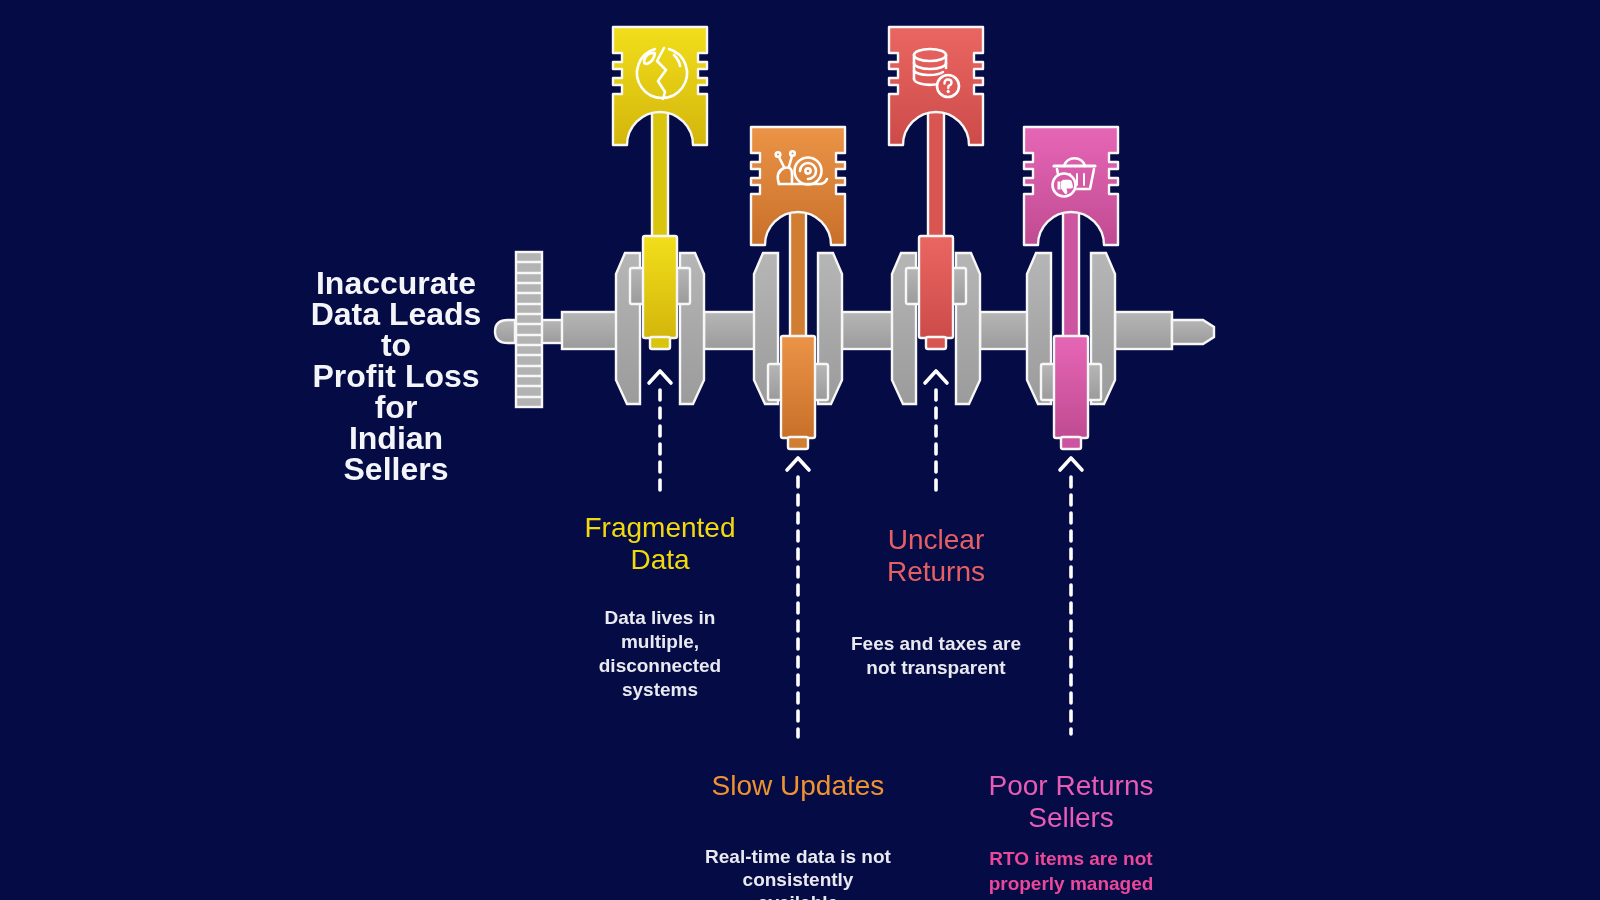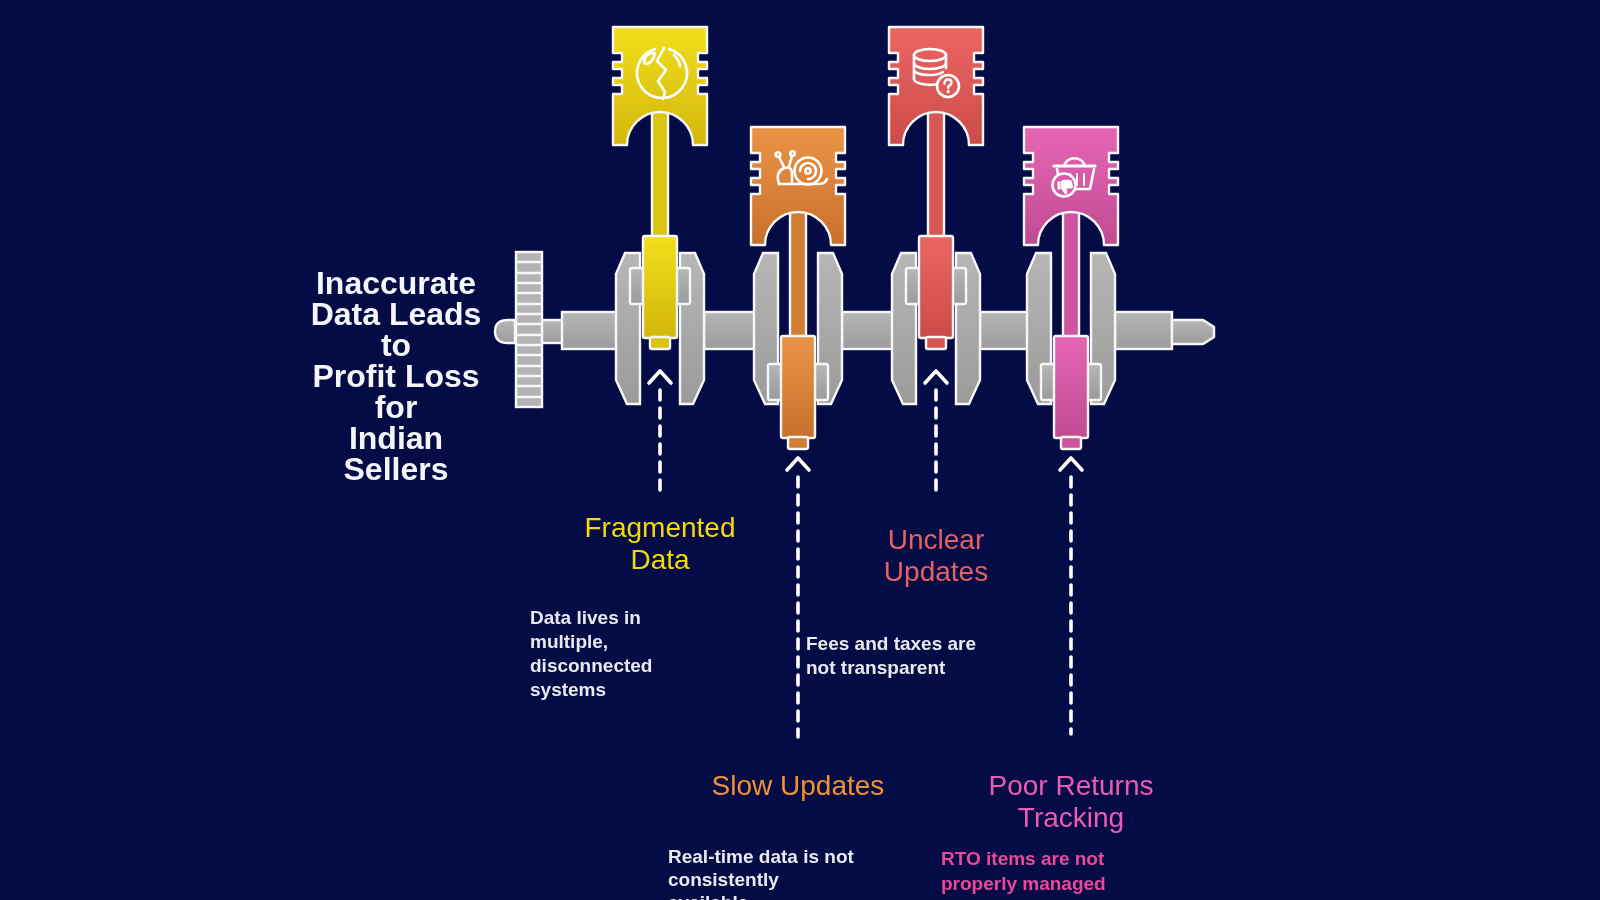--- a/index.html
+++ b/index.html
@@ -11,21 +11,21 @@
     font-family:"Liberation Sans", sans-serif;
   }
   .diagram{position:absolute;left:0;top:0;width:1600px;height:900px;}
   .headline{
     position:absolute;left:300px;top:268px;width:192px;
     font-size:32px;line-height:31px;font-weight:700;
     text-align:center;white-space:pre-line;color:#f4f5f9;
   }
   .issue-label{position:absolute;width:260px;text-align:center;white-space:pre-line;}
   .issue-title{font-size:28px;line-height:32px;font-weight:500;}
-  .issue-desc{position:absolute;width:260px;white-space:pre-line;
+  .issue-desc{position:absolute;width:260px;text-align:center;white-space:pre-line;
     font-size:19px;line-height:24px;font-weight:700;color:#e9e9f0;}
   .t1{left:530px;top:512px;text-align:center;} .d1{left:530px;top:606px;}
   .t2{left:668px;top:770px;} .d2{left:668px;top:817px;line-height:23px;}
   .t3{left:806px;top:524px;} .d3{left:806px;top:632px;}
   .t4{left:941px;top:770px;} .d4{left:941px;top:846px;line-height:25px;}
 </style>
 </head>
 <body>
 
 <div class="canvas" style="background: rgb(5, 11, 69);">
@@ -182,22 +182,22 @@
 multiple,
 disconnected
 systems</div>
 
   <div class="issue-label issue-title t2" style="color: rgb(239, 146, 50);">Slow Updates</div>
   <div class="issue-desc d2" style="color: rgb(233, 233, 240); margin-top: 28px;">Real-time data is not
 consistently
 available</div>
 
   <div class="issue-label issue-title t3" style="color: rgb(230, 96, 99);">Unclear
-Updates</div>
+Returns</div>
   <div class="issue-desc d3" style="color: rgb(233, 233, 240);">Fees and taxes are
 not transparent</div>
 
   <div class="issue-label issue-title t4" style="color: rgb(233, 92, 181);">Poor Returns
-Tracking</div>
+Sellers</div>
   <div class="issue-desc d4" style="color: #ec4899;">RTO items are not
 properly managed</div>
 
 </div>
 
 </body></html>

